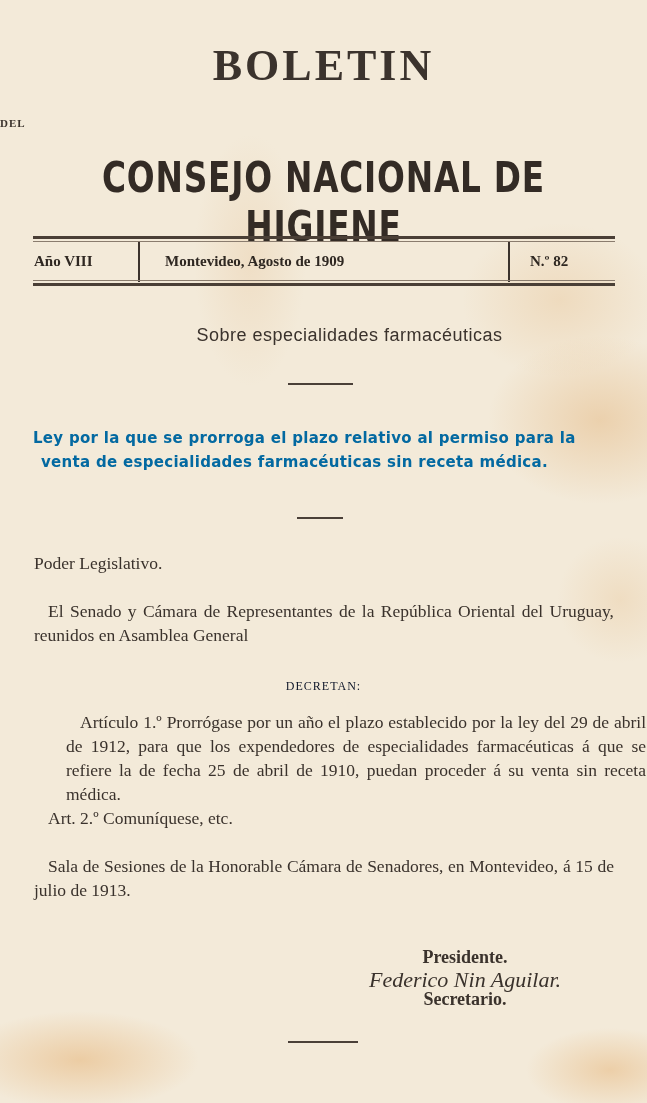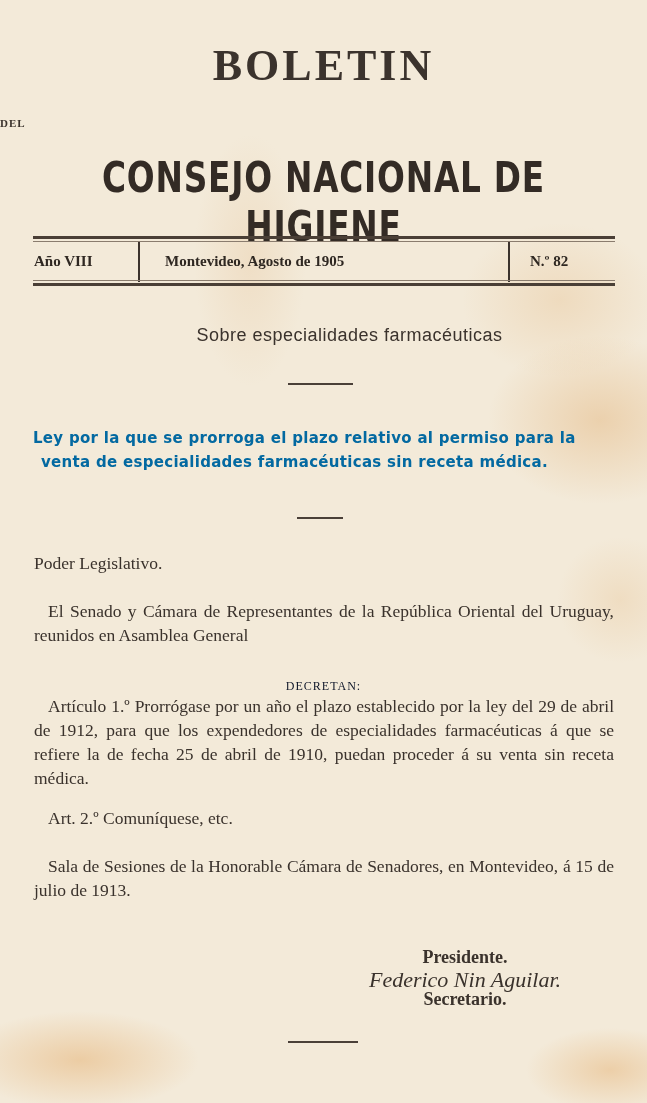--- a/index.html
+++ b/index.html
@@ -76,39 +76,39 @@
 
   <div class="abs serif title">BOLETIN</div>
   <div class="abs serif del">DEL</div>
   <div class="abs council">CONSEJO NACIONAL DE HIGIENE</div>
 
   <div>
     <div class="abs rule-top"></div>
     <div class="abs rule-top2"></div>
     <div class="abs info" style="left:34px;">Año VIII</div>
     <div class="abs vbar" style="left:138px;"></div>
-    <div class="abs info" style="left:165px;">Montevideo, Agosto de 1905</div>
+    <div class="abs info" style="left:165px;">Montevideo, Agosto de 1909</div>
     <div class="abs vbar" style="left:508px;"></div>
     <div class="abs info" style="left:530px;">N.º 82</div>
     <div class="abs rule-bot2"></div>
     <div class="abs rule-bot"></div>
   </div>
 
   <div class="abs subject">Sobre especialidades farmacéuticas</div>
   <div class="abs hr" style="top:383px; left:288px; width:65px;"></div>
 
   <div class="abs lawtitle">Ley por la que se prorroga el plazo relativo al permiso para la venta de especialidades farmacéuticas sin receta médica.</div>
   <div class="abs hr" style="top:517px; left:297px; width:46px;"></div>
 
   <div class="abs para" style="top:551px;">Poder Legislativo.</div>
   <div class="abs para indent" style="top:599px;">El Senado y Cámara de Representantes de la República Oriental del Uruguay, reunidos en Asamblea General</div>
 
   <div class="abs serif decretan">DECRETAN:</div>
 
-  <div class="abs para indent" style="top:694px;">Artículo 1.º Prorrógase por un año el plazo establecido por la ley del 29 de abril de 1912, para que los expendedores de especialidades farmacéuticas á que se refiere la de fecha 25 de abril de 1910, puedan proceder á su venta sin receta médica.</div>
+  <div class="abs para indent" style="top:710px;margin-left:32px;">Artículo 1.º Prorrógase por un año el plazo establecido por la ley del 29 de abril de 1912, para que los expendedores de especialidades farmacéuticas á que se refiere la de fecha 25 de abril de 1910, puedan proceder á su venta sin receta médica.</div>
   <div class="abs para indent" style="top:806px;">Art. 2.º Comuníquese, etc.</div>
 
   <div class="abs para indent" style="top:854px;">Sala de Sesiones de la Honorable Cámara de Senadores, en Montevideo, á 15 de julio de 1913.</div>
 
   <div class="abs serif sig role" style="top:947px;">Presidente.</div>
   <div class="abs serif sig ital" style="top:967px;">Federico Nin Aguilar.</div>
   <div class="abs serif sig role" style="top:989px;">Secretario.</div>
 
   <div class="abs hr" style="top:1041px; left:288px; width:70px;"></div>
 </div>

